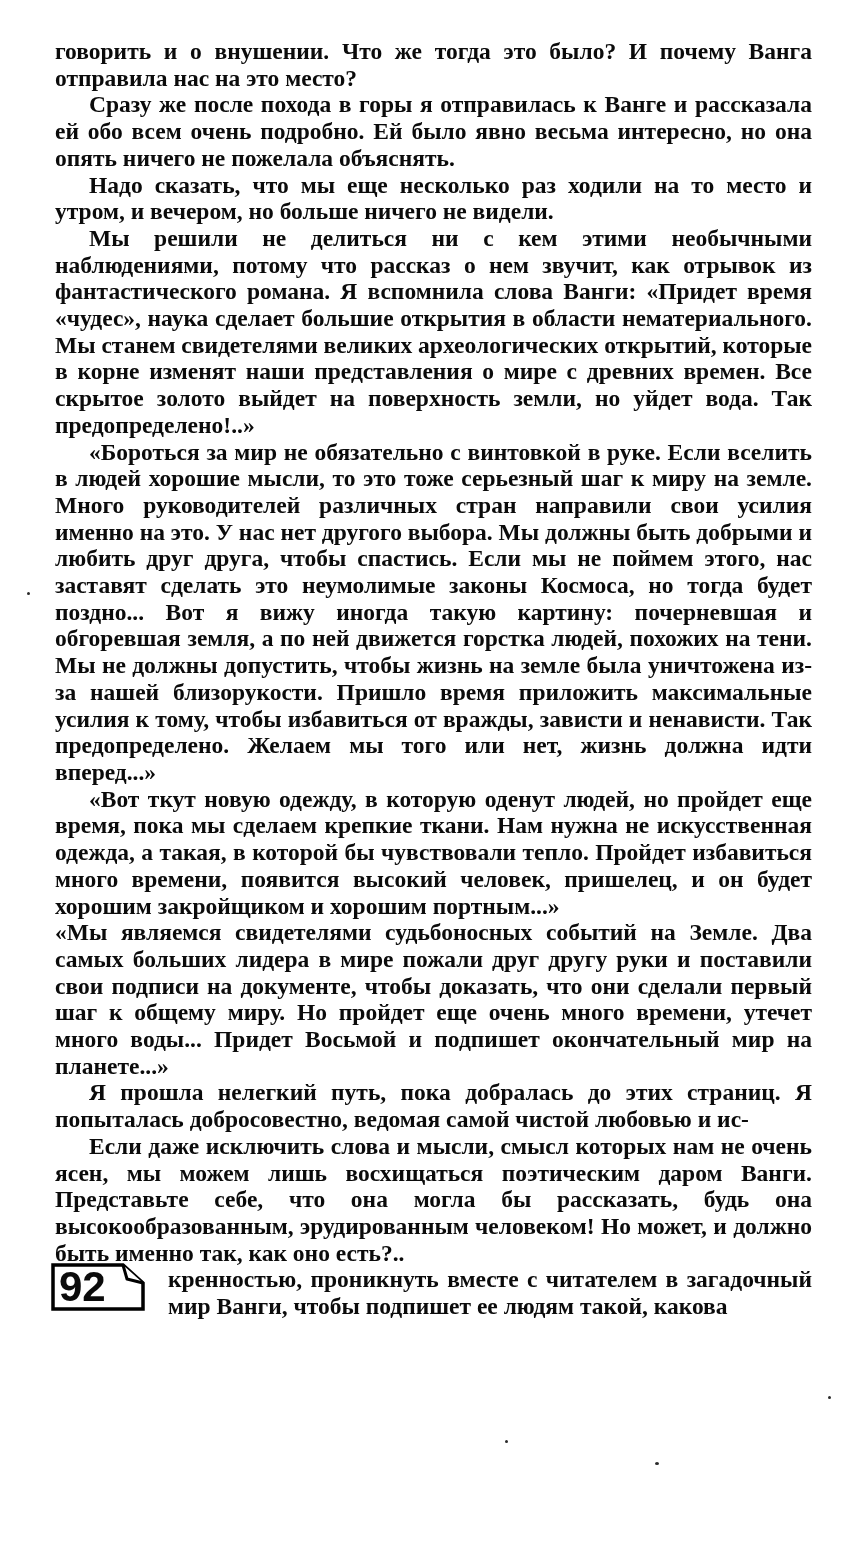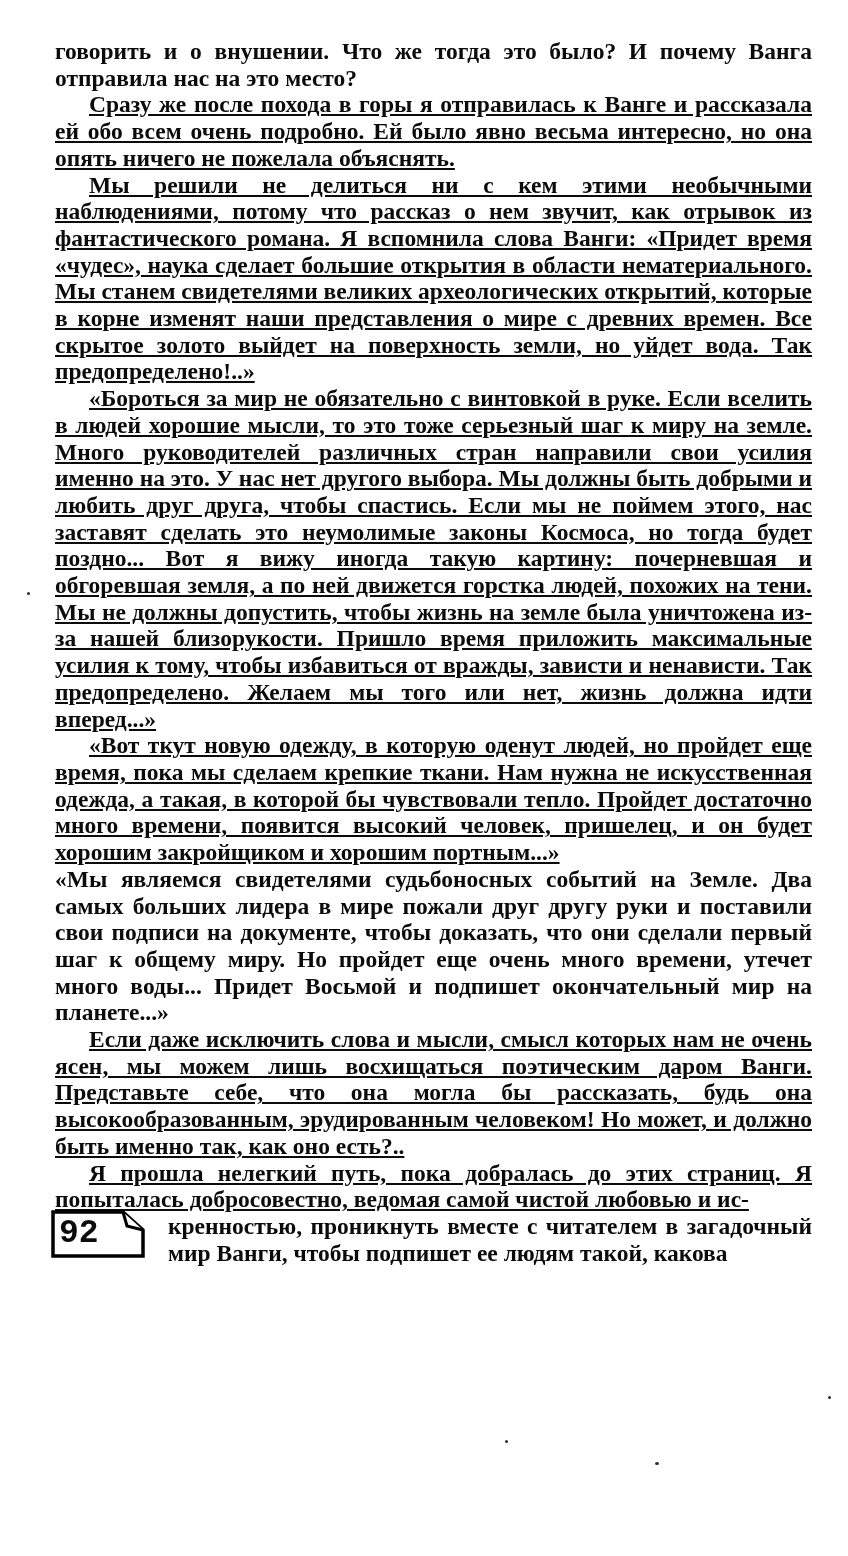--- a/index.html
+++ b/index.html
@@ -24,71 +24,72 @@
     color: #0b0b0b;
     font-size: 23.5px;
     line-height: 26.7px;
     font-weight: 700;
     text-align: justify;
   }
   .text-block p {
     margin: 0;
     padding: 0;
   }
-  .ind { text-indent: 34px; text-decoration: underline; }
+  .ind { text-indent: 34px; }
   .noind { text-indent: 0; }
 
   .final-wrap { }
   .page-number-box {
     float: left;
     width: 96px;
     height: 50px;
     margin: -4px 22px 4px -5px;
     position: relative;
   }
   .page-number-box svg {
     position: absolute;
     left: 0; top: 0;
   }
   .page-number {
     position: absolute;
     left: 9px;
     top: 8px;
-    font-size: 33px;
+    font-size: 42px;
     line-height: 33px;
     font-weight: 700;
     color: #0b0b0b;
-    font-family: Liberation Mono, monospace;
+    font-family: Liberation Sans, sans-serif;
   }
 
   .speck {
     position: absolute;
     background: #2a2a2a;
     border-radius: 50%;
   }
   .speck.s1 { left: 27px;  top: 592px;  width: 3px; height: 3px; }
   .speck.s2 { left: 505px; top: 1440px; width: 3px; height: 3px; }
   .speck.s3 { left: 655px; top: 1462px; width: 4px; height: 3px; }
   .speck.s4 { left: 828px; top: 1396px; width: 3px; height: 3px; }
 </style>
 </head>
 <body>
 
 <div class="sheet">
 
   <div class="text-block">
     <p class="noind">говорить и о внушении. Что же тогда это было? И почему Ванга отправила нас на это место?</p>
     <p class="ind">Сразу же после похода в горы я отправилась к Ванге и рассказала ей обо всем очень подробно. Ей было явно весьма интересно, но она опять ничего не пожелала объяснять.</p>
+    <p class="ind">Надо сказать, что мы еще несколько раз ходили на то место и утром, и вечером, но больше ничего не видели.</p>
     <p class="ind">Мы решили не делиться ни с кем этими необычными наблюдениями, потому что рассказ о нем звучит, как отрывок из фантастического романа. Я вспомнила слова Ванги: «Придет время «чудес», наука сделает большие открытия в области нематериального. Мы станем свидетелями великих археологических открытий, которые в корне изменят наши представления о мире с древних времен. Все скрытое золото выйдет на поверхность земли, но уйдет вода. Так предопределено!..»</p>
     <p class="ind">«Бороться за мир не обязательно с винтовкой в руке. Если вселить в людей хорошие мысли, то это тоже серьезный шаг к миру на земле. Много руководителей различных стран направили свои усилия именно на это. У нас нет другого выбора. Мы должны быть добрыми и любить друг друга, чтобы спастись. Если мы не поймем этого, нас заставят сделать это неумолимые законы Космоса, но тогда будет поздно... Вот я вижу иногда такую картину: почерневшая и обгоревшая земля, а по ней движется горстка людей, похожих на тени. Мы не должны допустить, чтобы жизнь на земле была уничтожена из-за нашей близорукости. Пришло время приложить максимальные усилия к тому, чтобы избавиться от вражды, зависти и ненависти. Так предопределено. Желаем мы того или нет, жизнь должна идти вперед...»</p>
-    <p class="ind">«Вот ткут новую одежду, в которую оденут людей, но пройдет еще время, пока мы сделаем крепкие ткани. Нам нужна не искусственная одежда, а такая, в которой бы чувствовали тепло. Пройдет достаточно много времени, появится высокий человек, пришелец, и он будет хорошим закройщиком и хорошим портным...»</p>
+    <p class="ind">«Вот ткут новую одежду, в которую оденут людей, но пройдет еще время, пока мы сделаем крепкие ткани. Нам нужна не искусственная одежда, а такая, в которой бы чувствовали тепло. Пройдет избавиться много времени, появится высокий человек, пришелец, и он будет хорошим закройщиком и хорошим портным...»</p>
     <p class="noind">«Мы являемся свидетелями судьбоносных событий на Земле. Два самых больших лидера в мире пожали друг другу руки и поставили свои подписи на документе, чтобы доказать, что они сделали первый шаг к общему миру. Но пройдет еще очень много времени, утечет много воды... Придет Восьмой и подпишет окончательный мир на планете...»</p>
+    <p class="ind">Я прошла нелегкий путь, пока добралась до этих страниц. Я попыталась добросовестно, ведомая самой чистой любовью и ис-</p>
+
     <p class="ind">Если даже исключить слова и мысли, смысл которых нам не очень ясен, мы можем лишь восхищаться поэтическим даром Ванги. Представьте себе, что она могла бы рассказать, будь она высокообразованным, эрудированным человеком! Но может, и должно быть именно так, как оно есть?..</p>
-
-    <p class="ind">Я прошла нелегкий путь, пока добралась до этих страниц. Я попыталась добросовестно, ведомая самой чистой любовью и ис-</p>
 
     <div class="final-wrap">
       <span class="page-number-box">
         <svg width="96" height="50" viewBox="0 0 96 50" aria-hidden="true">
           <path d="M3,3 L73,3 L93,21 L93,47 L3,47 Z" fill="#ffffff" stroke="#000000" stroke-width="3.5" stroke-linejoin="miter"></path>
           <path d="M73,3 L77,17 L93,21" fill="#ffffff" stroke="#000000" stroke-width="3" stroke-linejoin="round"></path>
         </svg>
         <span class="page-number">92</span>
       </span>
       <p class="noind">кренностью, проникнуть вместе с читателем в загадочный мир Ванги, чтобы подпишет ее людям такой, какова</p>

